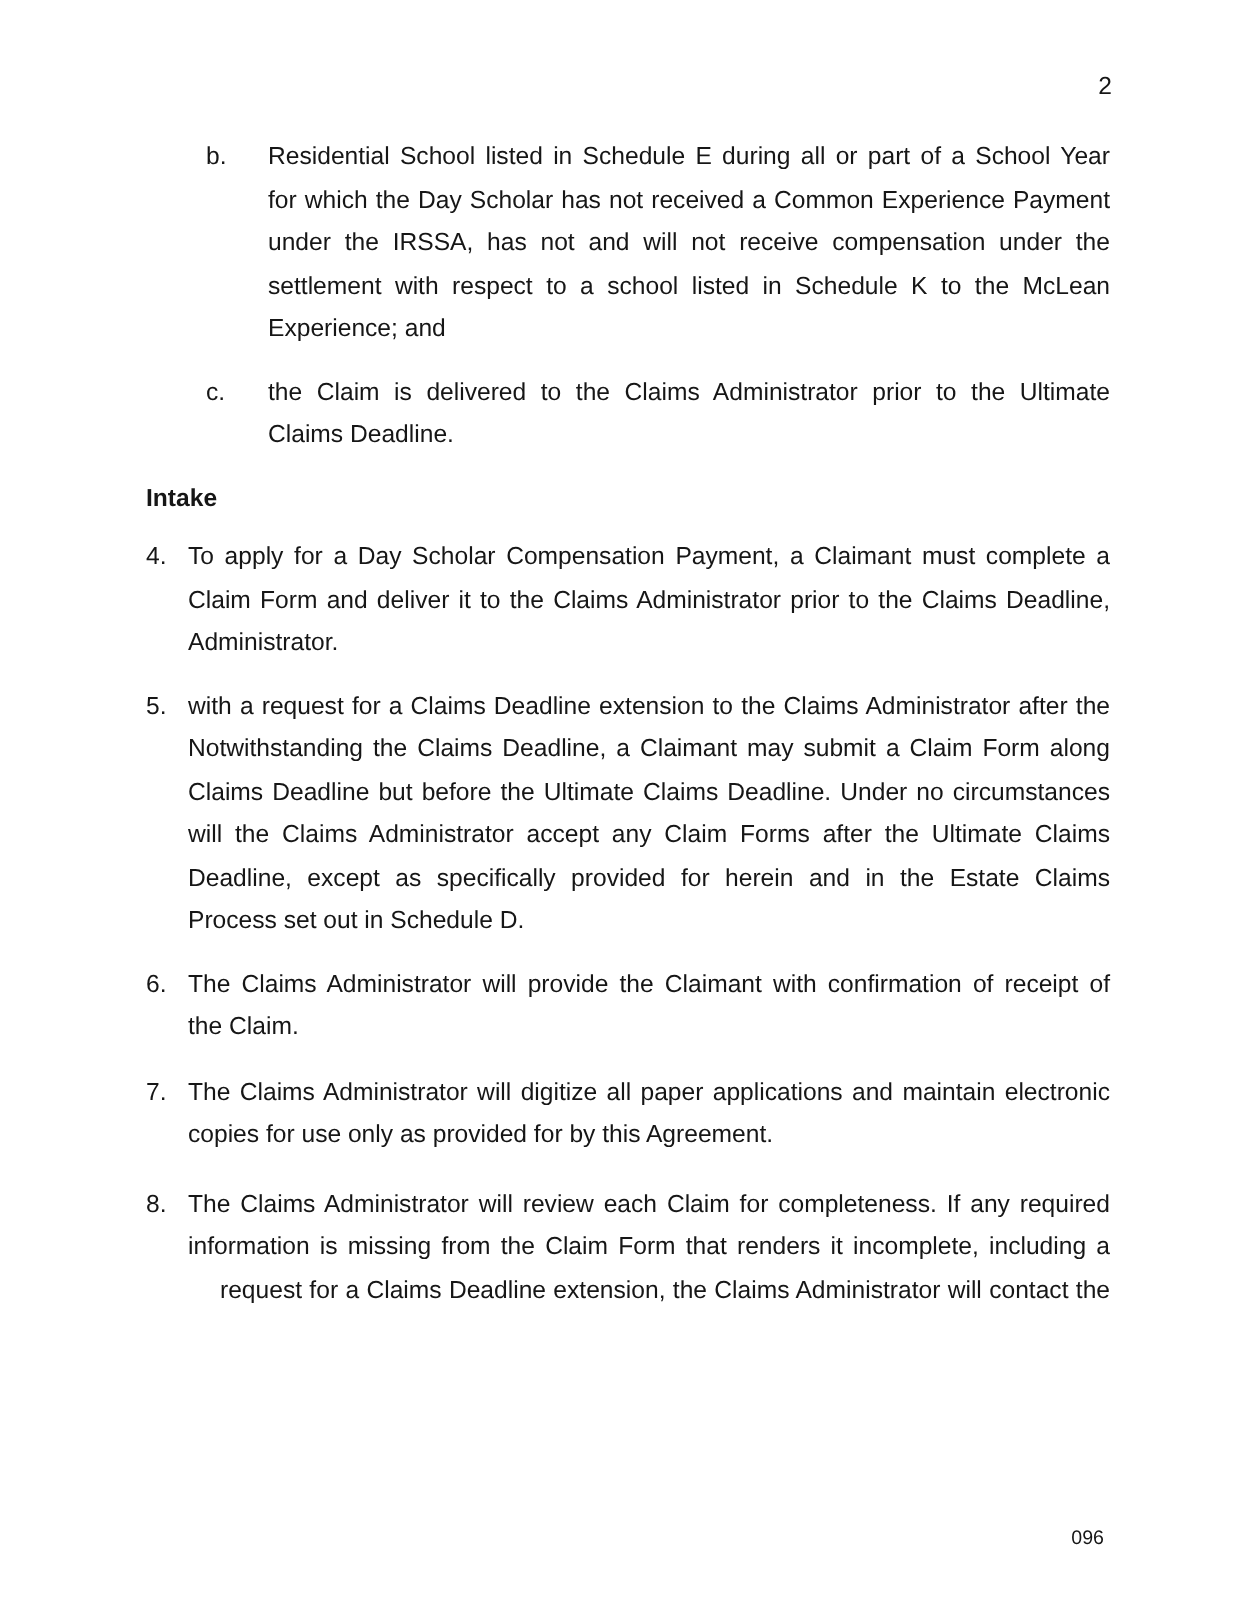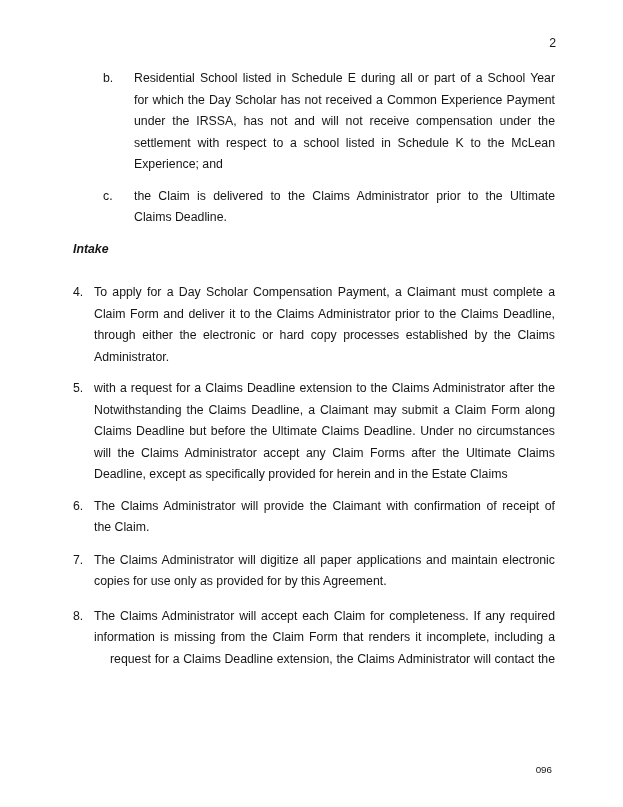--- a/index.html
+++ b/index.html
@@ -59,22 +59,21 @@
   }
   .para-text .line:last-child {
     text-align-last: left;
   }
   .para-text.justify-last .line:last-child {
     text-align-last: justify;
     margin-left: 16px;
   }
   .heading {
     font-weight: bold;
-    font-style: italic;
-    margin-bottom: 22px;
+    margin-bottom: 8px;
   }
   .footer-number {
     position: absolute;
     top: 764px;
     right: 71px;
     font-size: 9.8px;
     line-height: 11px;
   }
 </style>
 </head>
@@ -105,33 +104,33 @@
         </div>
     </div>
 
     <div class="heading">Intake</div>
 
     <div class="num-item">
       <span class="num-label">4.</span>
       <div class="para-text">
           <div class="line">To apply for a Day Scholar Compensation Payment, a Claimant must complete a</div>
           <div class="line">Claim Form and deliver it to the Claims Administrator prior to the Claims Deadline,</div>
-          <div class="line">through either the electronic or hard copy processes established by the Claims</div>
           <div class="line">Administrator.</div>
         </div>
     </div>
 
     <div class="num-item">
       <span class="num-label">5.</span>
       <div class="para-text">
           <div class="line">with a request for a Claims Deadline extension to the Claims Administrator after the</div>
           <div class="line">Notwithstanding the Claims Deadline, a Claimant may submit a Claim Form along</div>
           <div class="line">Claims Deadline but before the Ultimate Claims Deadline. Under no circumstances</div>
           <div class="line">will the Claims Administrator accept any Claim Forms after the Ultimate Claims</div>
           <div class="line">Deadline, except as specifically provided for herein and in the Estate Claims</div>
+          <div class="line">Process set out in Schedule D.</div>
         </div>
     </div>
 
     <div class="num-item mb11">
       <span class="num-label">6.</span>
       <div class="para-text">
           <div class="line">The Claims Administrator will provide the Claimant with confirmation of receipt of</div>
           <div class="line">the Claim.</div>
         </div>
     </div>
@@ -140,21 +139,21 @@
       <span class="num-label">7.</span>
       <div class="para-text">
           <div class="line">The Claims Administrator will digitize all paper applications and maintain electronic</div>
           <div class="line">copies for use only as provided for by this Agreement.</div>
         </div>
     </div>
 
     <div class="num-item">
       <span class="num-label">8.</span>
       <div class="para-text justify-last">
-          <div class="line">The Claims Administrator will accept each Claim for completeness. If any required</div>
+          <div class="line">The Claims Administrator will review each Claim for completeness. If any required</div>
           <div class="line">information is missing from the Claim Form that renders it incomplete, including a</div>
           <div class="line">request for a Claims Deadline extension, the Claims Administrator will contact the</div>
         </div>
     </div>
 
   </div>
 
   <div class="footer-number">096</div>
 
 </div>

